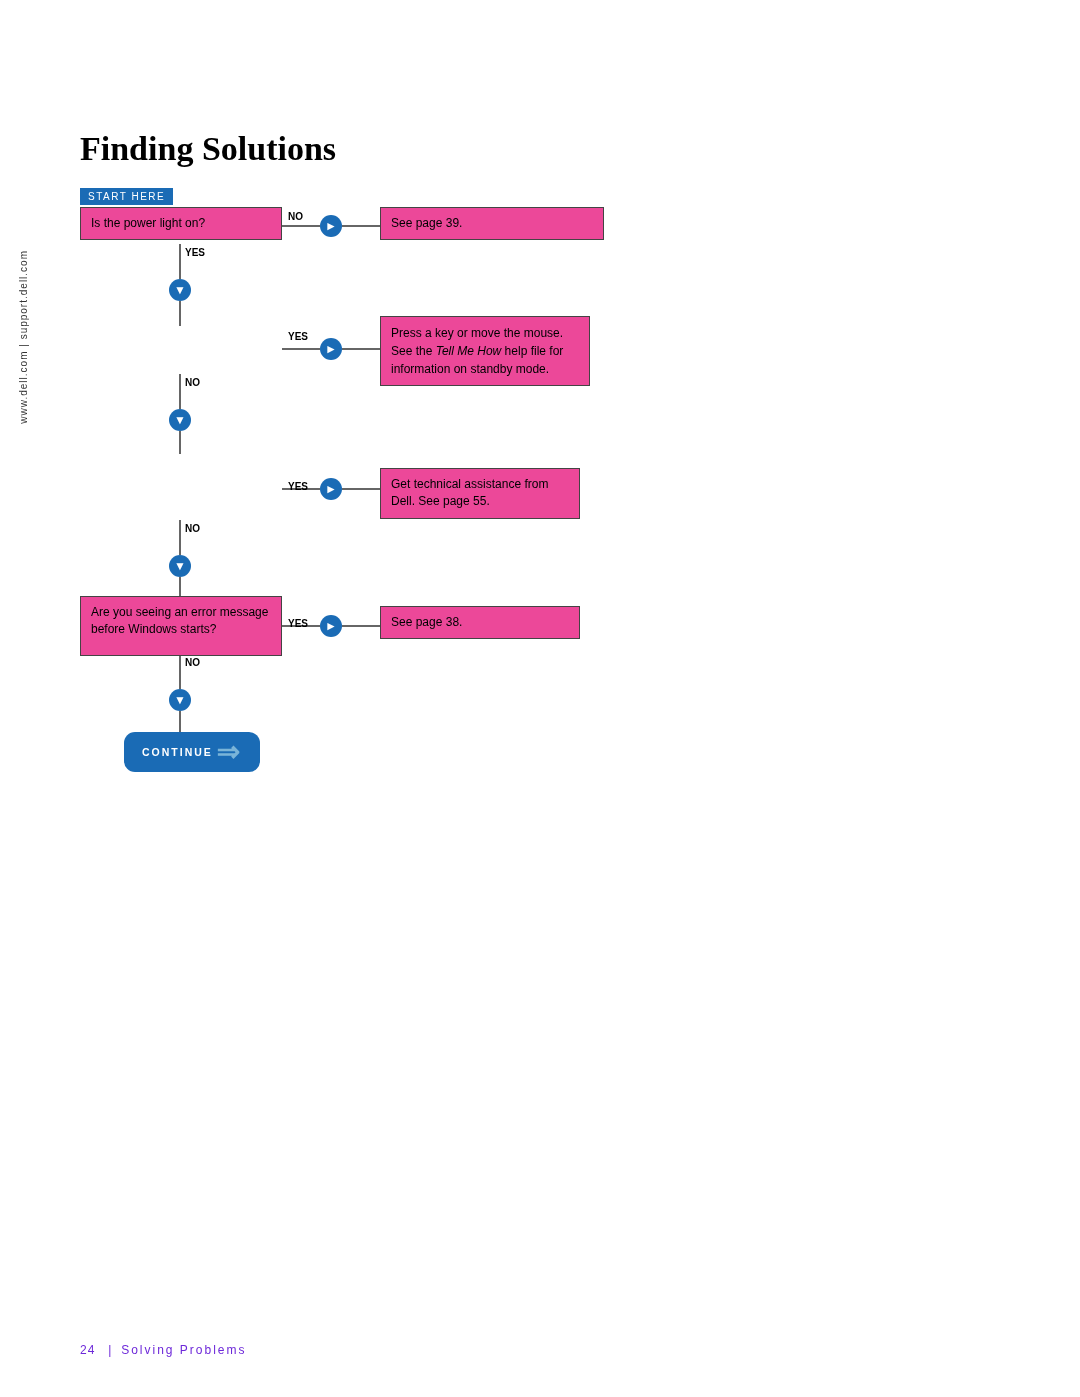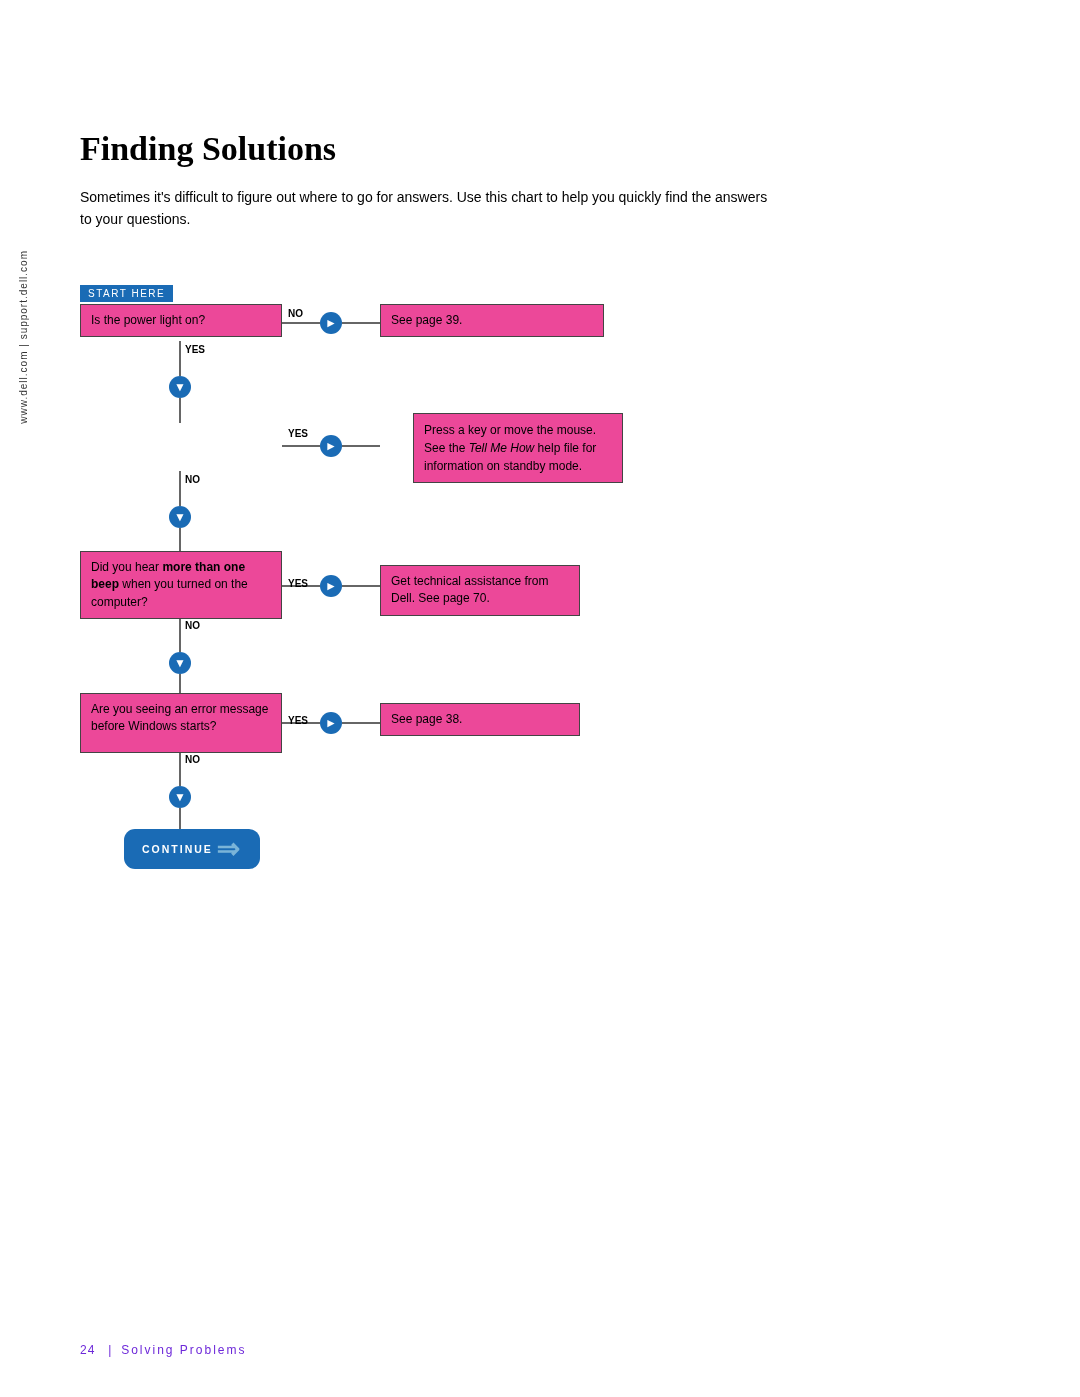--- a/index.html
+++ b/index.html
@@ -39,21 +39,21 @@
       margin-left: 80px;
       margin-top: 130px;
       margin-right: 60px;
       flex: 1;
     }
 
     .page-title {
       font-size: 34px;
       font-weight: bold;
       color: #000;
-      margin-bottom: 18px;
+      margin-bottom: 6px;
       font-family: 'Georgia', serif;
     }
 
     .intro-text {
       font-size: 14px;
       color: #000;
       line-height: 1.6;
       max-width: 700px;
       margin-bottom: 40px;
     }
@@ -157,21 +157,20 @@
   </style>
 </head>
 <body>
 
 <div class="page-container">
 
   <div class="sidebar-text">www.dell.com  |  support.dell.com</div>
 
   <div class="main-content">
     <h1 class="page-title">Finding Solutions</h1>
-    <p class="intro-text">Sometimes it's difficult to figure out where to go for answers. Use this chart to help you quickly find the answers to your questions.</p>
 
     <div class="fc-wrapper">
 
       <svg class="fc-svg" xmlns="http://www.w3.org/2000/svg">
 
         <line x1="202" y1="52" x2="240" y2="52" stroke="#333" stroke-width="1.5"></line>
 
         <line x1="262" y1="52" x2="300" y2="52" stroke="#333" stroke-width="1.5"></line>
 
         <line x1="100" y1="70" x2="100" y2="105" stroke="#333" stroke-width="1.5"></line>
@@ -215,38 +214,35 @@
 
       <div class="label-text" style="left:105px; top:73px;">YES</div>
 
       <div class="circle-icon" style="left:89px; top:105px;">▼</div>
 
 
       <div class="label-text" style="left:208px; top:157px;">YES</div>
 
       <div class="circle-icon" style="left:240px; top:164px;">►</div>
 
-      <div class="box" style="left:300px; top:142px; width:210px; line-height:1.5;margin-left:33px;">
+      <div class="box" style="left:300px; top:142px; width:210px; line-height:1.5;">
         Press a key or move the mouse. See the <span class="italic-text">Tell Me How</span> help file for information on standby mode.
       </div>
 
       <div class="label-text" style="left:105px; top:203px;">NO</div>
 
       <div class="circle-icon" style="left:89px; top:235px;">▼</div>
 
-      <div class="box" style="left:0; top:280px; width:202px; min-height:65px;">
-        Did you hear <span class="bold-text">more than one beep</span> when you turned on the computer?
-      </div>
 
       <div class="label-text" style="left:208px; top:307px;">YES</div>
 
       <div class="circle-icon" style="left:240px; top:304px;">►</div>
 
       <div class="box" style="left:300px; top:294px; width:200px;">
-        <span>Get technical assistance from Dell. See page 70.</span>
+        <span>Get technical assistance from Dell. See page 55.</span>
       </div>
 
       <div class="label-text" style="left:105px; top:349px;">NO</div>
 
       <div class="circle-icon" style="left:89px; top:381px;">▼</div>
 
       <div class="box" style="left:0; top:422px; width:202px; min-height:60px;">
         <span>Are you seeing an error message before Windows starts?</span>
       </div>
 

